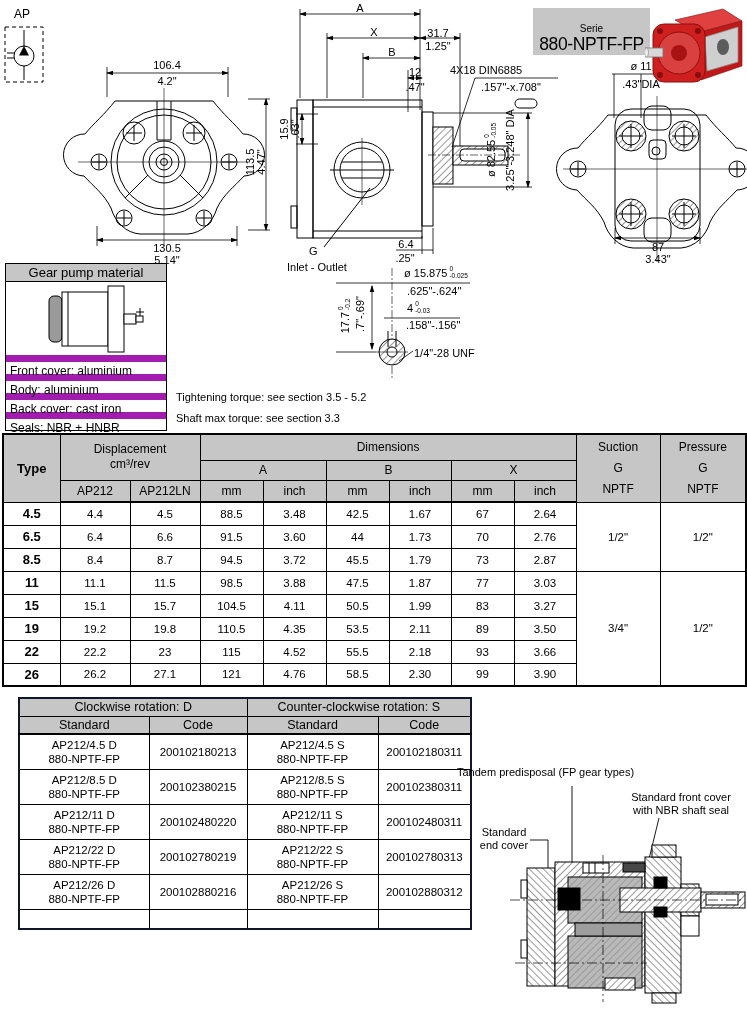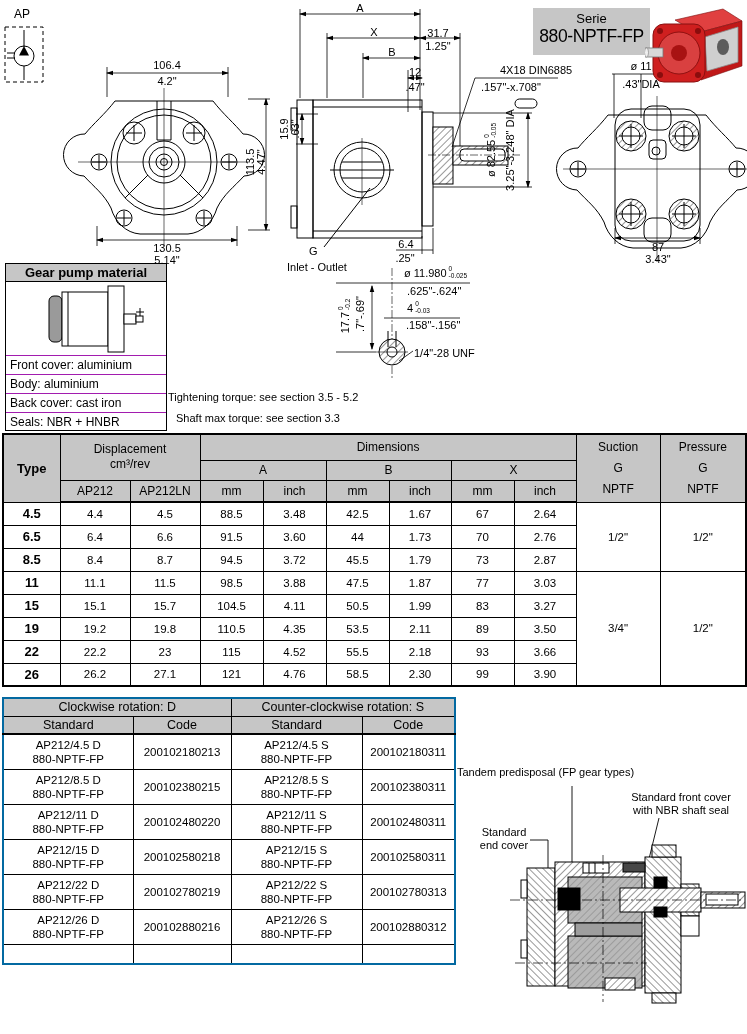--- a/index.html
+++ b/index.html
@@ -7,40 +7,40 @@
   body{font-family:"Liberation Sans", sans-serif;color:#000}
   .page{position:relative;width:747px;height:798px;background:#fff}
   .dwsvg{position:absolute;left:0;top:0}
   .L{position:absolute;font-size:11px;line-height:1.1;white-space:nowrap}
   .C{transform:translateX(-50%)}
   .R{transform:translate(-50%,-50%) rotate(-90deg)}
   .fl{display:inline-flex;align-items:center}
   .tol{display:inline-flex;flex-direction:column;font-size:6.5px;line-height:7px;margin-left:2px;transform:translateY(-1px)}
   .tol i{font-style:normal}
   .serie{position:absolute;left:533px;top:8px;width:117px;height:47px;background:#c6c6c6;text-align:center}
-  .serie .s1{font-size:13px;padding-top:3px}
+  .serie .s1{font-size:10px;padding-top:15px}
   .serie .s2{font-size:17.5px;letter-spacing:-.4px}
   .pump3d{position:absolute;left:645px;top:6px}
   .mat{position:absolute;left:5px;top:263px;width:162px;height:168px;border:1px solid #000;background:#fff}
-  .mat-title{height:18px;background:#c6c6c6;border-bottom:1px solid #000;text-align:center;font-size:13px;font-weight:bold;line-height:17px}
+  .mat-title{height:18px;background:#c6c6c6;border-bottom:1px solid #000;text-align:center;font-size:13px;font-weight:normal;line-height:17px}
   .mat-draw{height:73px;display:flex;align-items:center;justify-content:center}
-  .mat-row{height:19px;border-top:1px solid #a21caf;font-size:12px;line-height:18px;padding-left:4px}
+  .mat-row{height:19px;border-top:7px solid #a21caf;font-size:12px;line-height:18px;padding-left:4px}
   .note{position:absolute;font-size:11px}
   table{border-collapse:collapse;position:absolute;table-layout:fixed;background:#fff}
   th,td{border:1px solid #000;text-align:center;vertical-align:middle;overflow:hidden;padding:0}
   .dim-table{left:2px;top:433px;width:743px;border:2px solid #000}
   .dim-table th{background:#c6c6c6;font-weight:normal;font-size:12px}
   .dim-table th.typ{font-weight:bold;font-size:13px}
   .dim-table thead tr:last-child th{border-bottom:2px solid #000}
   .dim-table td{font-size:11.5px}
   .dim-table td.t{font-weight:bold;font-size:13px}
   .pre{white-space:pre-line}
   .lh3{line-height:21px}
   .lh2{line-height:15px}
-  .codes-table{left:2px;top:697px;width:452px;border:2px solid #0369a1}
+  .codes-table{left:18px;top:697px;width:452px;border:2px solid #0f172a}
   .codes-table th{background:#c6c6c6;font-weight:normal;font-size:12.5px}
   .codes-table thead tr:last-child th{border-bottom:2px solid #000}
   .codes-table td{font-size:11.5px}
   .codes-table td.std{line-height:14px;font-size:11.5px}
   .xsec{position:absolute;left:455px;top:760px}
   .xlabel{position:absolute;font-size:11px;line-height:13px}
 </style>
 </head>
 <body>
 
@@ -238,41 +238,41 @@
   <div class="L C" style="left:438px;top:27px">31.7</div>
   <div class="L C" style="left:438px;top:40px">1.25"</div>
   <div class="L C" style="left:415px;top:66px">12</div>
   <div class="L C" style="left:415px;top:81px">.47"</div>
   <div class="L R" style="left:284px;top:129px">15.9</div>
   <div class="L R" style="left:295px;top:129px">.63"</div>
   <div class="L C" style="left:406px;top:238px">6.4</div>
   <div class="L C" style="left:405px;top:252px">.25"</div>
   <div class="L" style="left:309px;top:245px">G</div>
   <div class="L" style="left:287px;top:261px">Inlet - Outlet</div>
-  <div class="L" style="left:500px;top:64px">4X18 DIN6885</div>
+  <div class="L" style="left:450px;top:64px">4X18 DIN6885</div>
   <div class="L" style="left:481px;top:81px">.157"-x.708"</div>
   <div class="L R" style="left:491px;top:150px">
     <span class="fl">
         <span>ø 82.55</span>
         <span class="tol">
           <i>0</i>
           <i>-0.05</i>
         </span>
       </span>
   </div>
   <div class="L R" style="left:510px;top:150px">3.25"-3.248" DIA</div>
 
   <div class="L C" style="left:641px;top:60px">ø 11</div>
   <div class="L C" style="left:641px;top:78px">.43"DIA</div>
   <div class="L C" style="left:658px;top:241px">87</div>
   <div class="L C" style="left:658px;top:253px">3.43"</div>
 
   <div class="L" style="left:404px;top:266px">
     <span class="fl">
-        <span>ø 11.980</span>
+        <span>ø 15.875</span>
         <span class="tol">
           <i>0</i>
           <i>-0.025</i>
         </span>
       </span>
   </div>
   <div class="L" style="left:407px;top:285px">.625"-.624"</div>
   <div class="L" style="left:407px;top:301px">
     <span class="fl">
         <span>4</span>
@@ -331,21 +331,21 @@
           <line x1="115" y1="28" x2="123" y2="28"></line>
         </g>
       </svg>
     </div>
     <div class="mat-row">Front cover: aluminium</div>
     <div class="mat-row">Body: aluminium</div>
     <div class="mat-row">Back cover: cast iron</div>
     <div class="mat-row">Seals: NBR + HNBR</div>
   </div>
 
-  <div class="note" style="left:168px;top:391px">Tightening torque: see section 3.5 - 5.2</div>
+  <div class="note" style="left:176px;top:391px">Tightening torque: see section 3.5 - 5.2</div>
   <div class="note" style="left:176px;top:412px">Shaft max torque: see section 3.3</div>
 
   <table class="dim-table">
     <colgroup>
       <col style="width:57px">
         <col style="width:70px">
         <col style="width:70px">
       <col style="width:63px">
         <col style="width:63px">
         <col style="width:63px">
@@ -516,28 +516,20 @@
 880-NPTF-FP</td>
         <td>200102380311</td>
       </tr>
       <tr style="height:35px">
         <td class="pre std">AP212/11 D
 880-NPTF-FP</td>
         <td>200102480220</td>
         <td class="pre std">AP212/11 S
 880-NPTF-FP</td>
         <td>200102480311</td>
-      </tr>
-      <tr style="height:35px">
-        <td class="pre std">AP212/15 D
-880-NPTF-FP</td>
-        <td>200102580218</td>
-        <td class="pre std">AP212/15 S
-880-NPTF-FP</td>
-        <td>200102580311</td>
       </tr>
       <tr style="height:35px">
         <td class="pre std">AP212/22 D
 880-NPTF-FP</td>
         <td>200102780219</td>
         <td class="pre std">AP212/22 S
 880-NPTF-FP</td>
         <td>200102780313</td>
       </tr>
       <tr style="height:35px">

